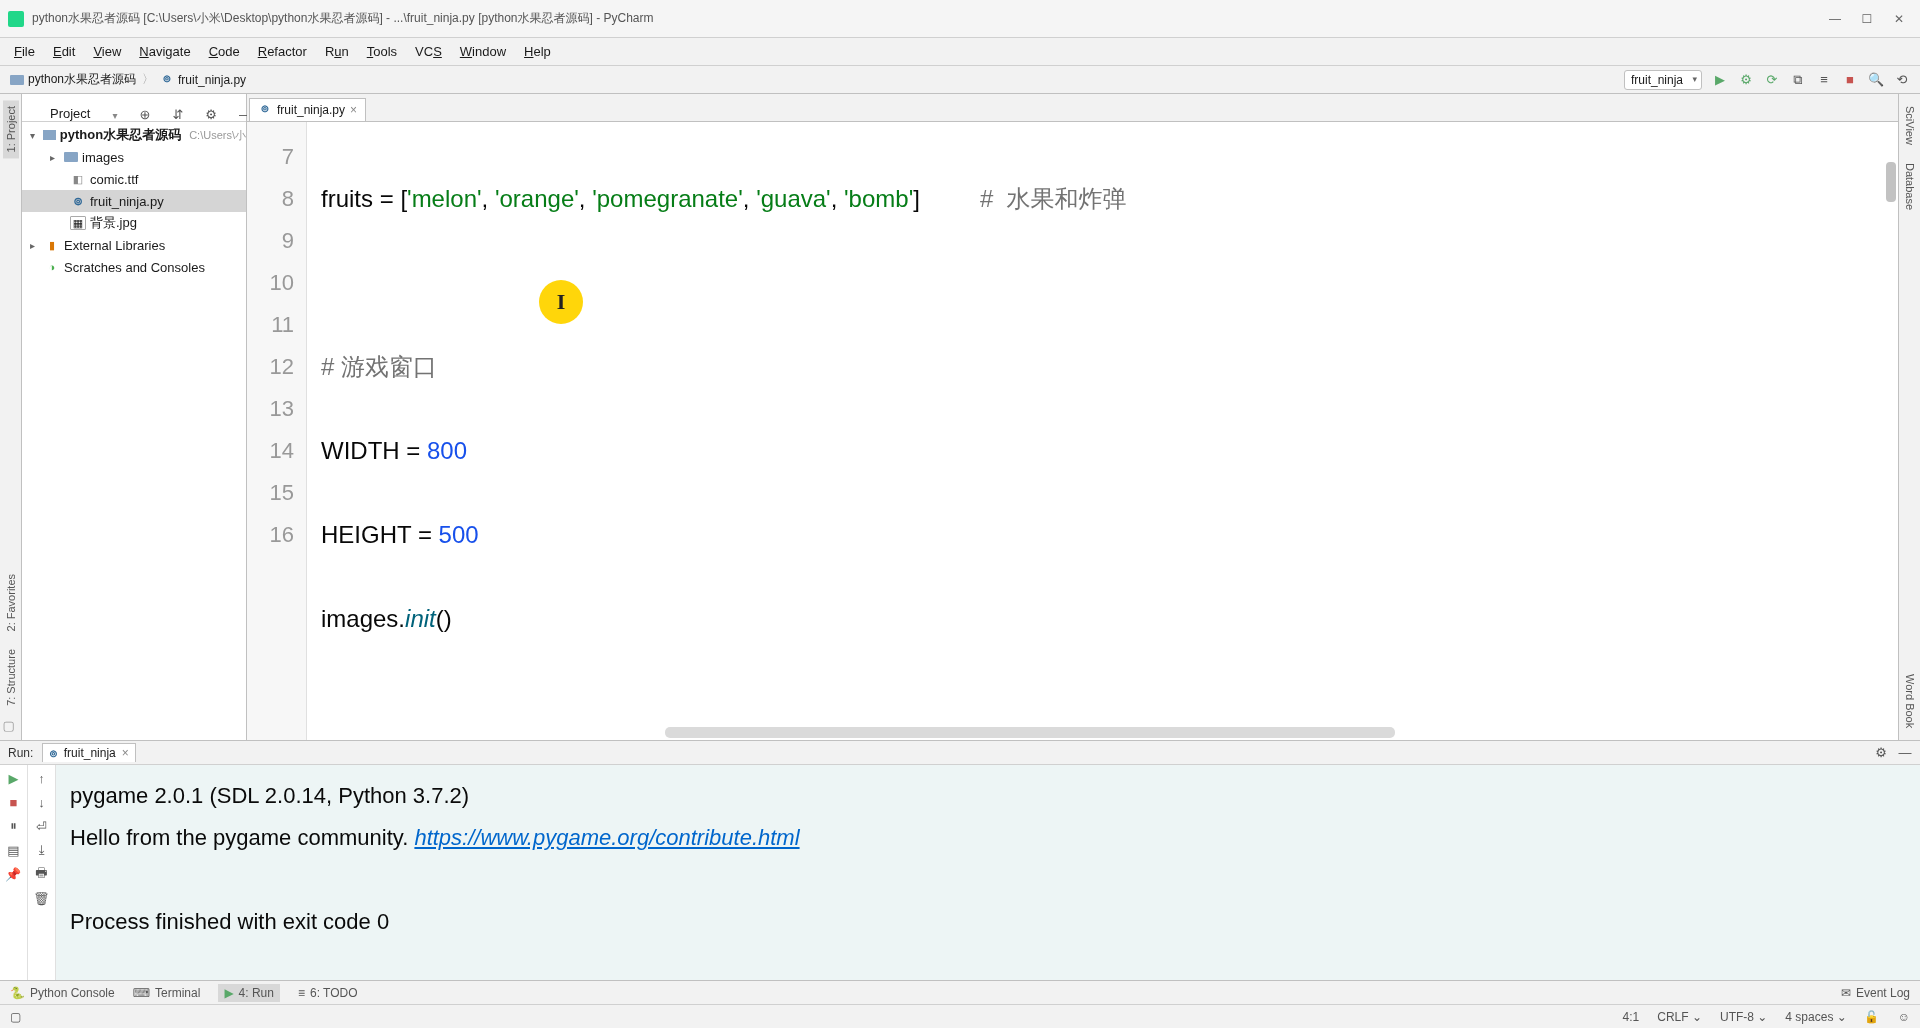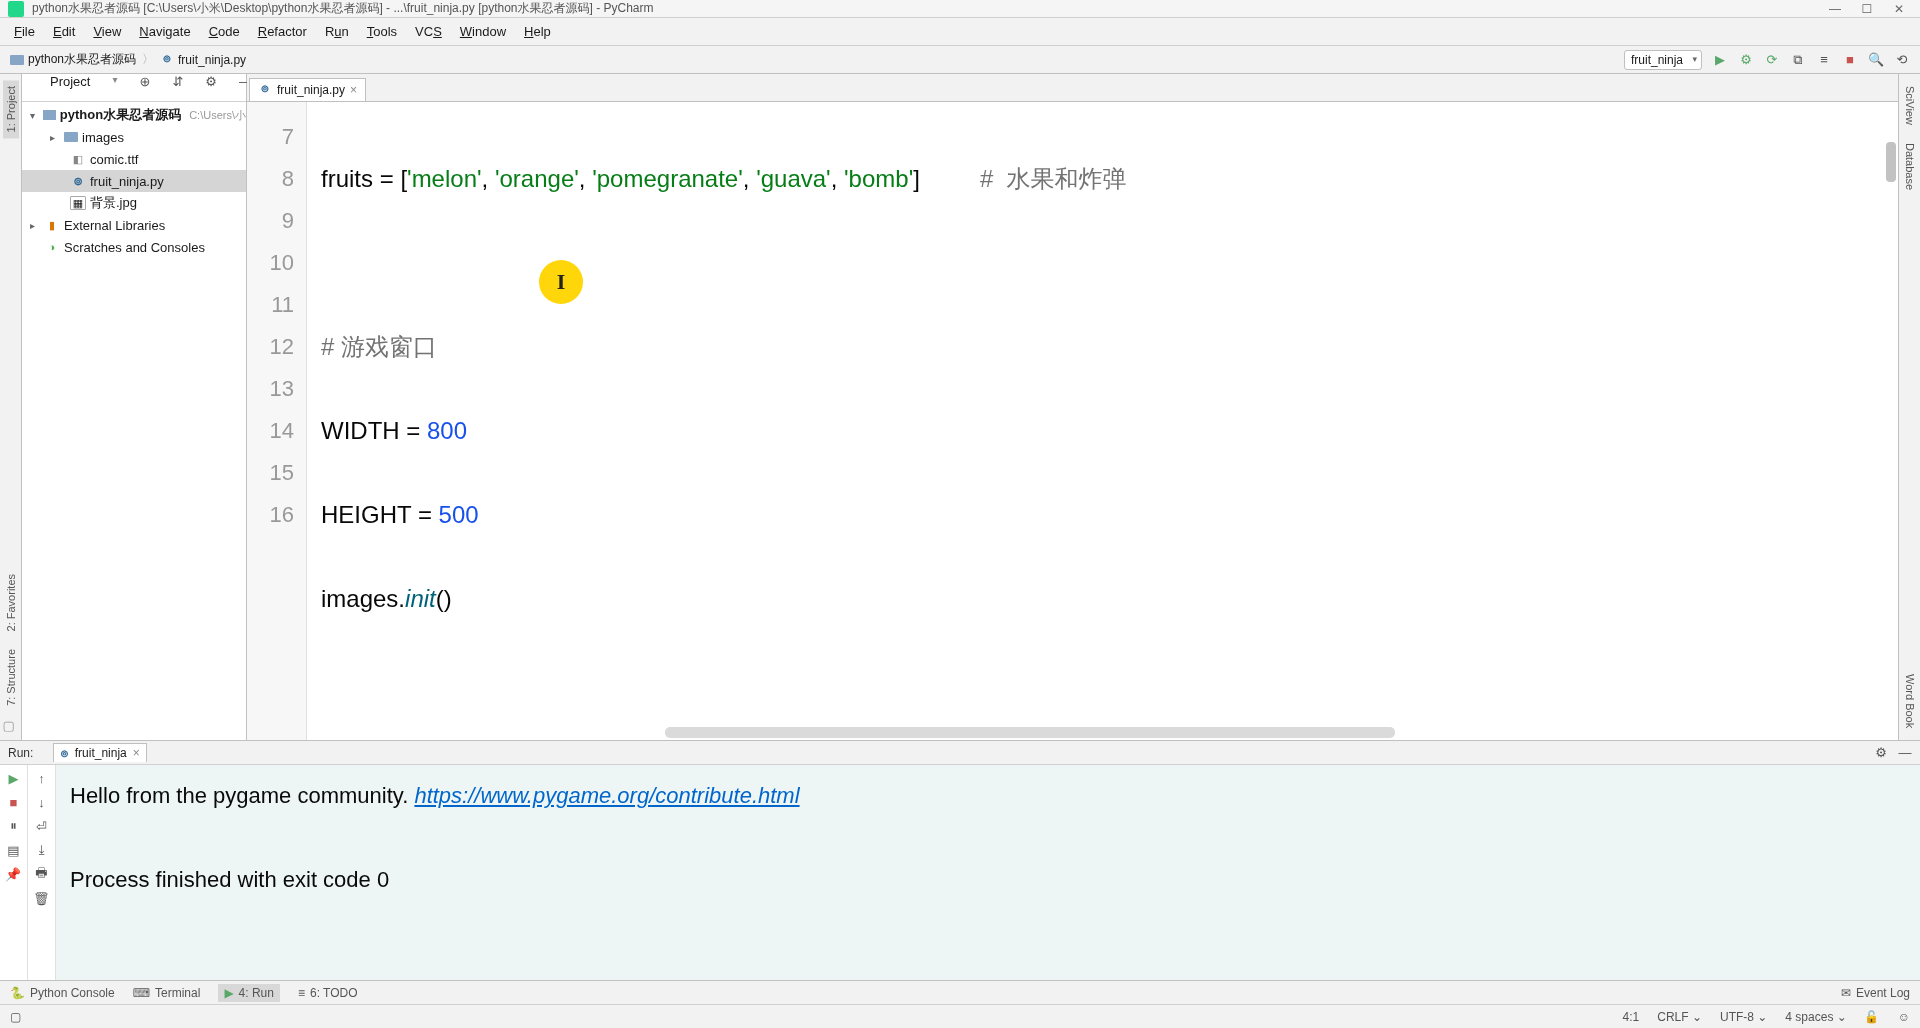--- a/index.html
+++ b/index.html
@@ -1,19 +1,19 @@
 <!DOCTYPE html>
 <html><head>
 <meta charset="utf-8">
 <style>
 * { margin: 0; padding: 0; box-sizing: border-box; font-family: "Segoe UI", Arial, sans-serif; }
 body { width: 1920px; height: 1028px; background: #f2f2f2; overflow: hidden; display: flex; flex-direction: column; font-size: 13px; color: #1a1a1a; }
 
 
-.title-bar { height: 18px; background: #f5f5f5; border-bottom: 1px solid #d0d0d0; display: flex; align-items: center; padding: 0 8px; color: #555; }
+.title-bar { height: 38px; background: #f5f5f5; border-bottom: 1px solid #d0d0d0; display: flex; align-items: center; padding: 0 8px; color: #555; }
 .title-bar .app-icon { width: 16px; height: 16px; background: #21d789; border-radius: 2px; margin-right: 8px; }
 .title-bar .title-text { flex: 1; font-size: 12px; }
 .win-controls { display: flex; gap: 18px; margin-right: 6px; }
 .win-btn { width: 14px; height: 14px; display: flex; align-items: center; justify-content: center; cursor: pointer; color: #666; font-size: 12px; }
 
 
 .menu-bar { height: 28px; background: #f2f2f2; border-bottom: 1px solid #d0d0d0; display: flex; align-items: center; padding: 0 6px; gap: 2px; }
 .menu-bar .menu-item { padding: 4px 8px; cursor: pointer; font-size: 13px; }
 .menu-bar .menu-item u { text-decoration: underline; }
 
@@ -36,21 +36,21 @@
 .main-split { flex: 1; display: flex; min-height: 0; }
 
 
 .left-stripe { width: 22px; background: #f2f2f2; border-right: 1px solid #c0c0c0; display: flex; flex-direction: column; align-items: center; gap: 6px; padding-top: 6px; }
 .stripe-tab { writing-mode: vertical-rl; transform: rotate(180deg); font-size: 11px; color: #555; padding: 6px 2px; cursor: pointer; }
 .stripe-tab.active { background: #d8d8d8; }
 .stripe-icon { width: 16px; height: 16px; color: #999; }
 
 
 .project-panel { width: 225px; background: #fff; border-right: 1px solid #c0c0c0; display: flex; flex-direction: column; }
-.project-header { height: 28px; border-bottom: 1px solid #d0d0d0; display: flex; align-items: flex-start; padding: 0 6px; gap: 22px; }
+.project-header { height: 28px; border-bottom: 1px solid #d0d0d0; display: flex; align-items: flex-end; padding: 0 6px; gap: 22px; }
 .project-header .title { font-weight: 500; flex: 1; }
 .project-header .drop { color: #888; font-size: 10px; }
 .header-icon { width: 14px; height: 14px; cursor: pointer; color: #555; display: flex; align-items: center; justify-content: center; }
 .tree { flex: 1; overflow: auto; padding: 2px 0; }
 .tree-node { display: flex; align-items: center; height: 22px; padding-left: 8px; gap: 4px; white-space: nowrap; cursor: pointer; font-size: 13px; }
 .tree-node.indent1 { padding-left: 28px; }
 .tree-node.indent2 { padding-left: 48px; }
 .tree-node.selected { background: #d5d5d5; }
 .tree-arrow { width: 10px; color: #666; font-size: 10px; }
 .tree-icon { width: 16px; height: 14px; display: inline-flex; align-items: center; justify-content: center; font-size: 11px; }
@@ -76,21 +76,21 @@
 .funccall { color: #00627a; font-style: italic; }
 .cursor-badge { position: absolute; width: 44px; height: 44px; border-radius: 50%; background: #ffd60a; display: flex; align-items: center; justify-content: center; color: #222; font-family: Georgia, serif; font-size: 22px; font-weight: bold; }
 .h-scroll { position: absolute; bottom: 2px; left: 358px; height: 11px; width: 730px; background: rgba(150,150,150,0.35); border-radius: 5px; }
 
 
 .right-stripe { width: 22px; background: #f2f2f2; border-left: 1px solid #c0c0c0; display: flex; flex-direction: column; align-items: center; padding-top: 6px; gap: 6px; }
 .editor-v-scroll { position: absolute; right: 2px; top: 40px; width: 10px; height: 40px; background: rgba(120,120,120,0.45); border-radius: 4px; }
 
 
 .run-panel { height: 240px; border-top: 1px solid #c0c0c0; background: #fff; display: flex; flex-direction: column; }
-.run-header { height: 24px; border-bottom: 1px solid #d0d0d0; display: flex; align-items: center; background: #f2f2f2; padding: 0 8px; gap: 20px; }
+.run-header { height: 24px; border-bottom: 1px solid #d0d0d0; display: flex; align-items: center; background: #f2f2f2; padding: 0 8px; gap: 9px; }
 .run-header .lbl { font-size: 12px; color: #333; }
 .run-tab { background: #fff; border: 1px solid #c0c0c0; border-bottom: none; padding: 2px 6px; font-size: 12px; display: flex; align-items: center; gap: 6px; }
 .run-body { flex: 1; display: flex; }
 .run-tool-col { width: 28px; border-right: 1px solid #e0e0e0; display: flex; flex-direction: column; align-items: center; padding-top: 4px; gap: 6px; }
 .run-tool-col .ti { width: 18px; height: 18px; display: flex; align-items: center; justify-content: center; color: #555; cursor: pointer; font-size: 13px; }
 .run-output { flex: 1; background: #edf5f5; padding: 10px 14px; font-family: "JetBrains Mono", Consolas, monospace; font-size: 22px; line-height: 42px; color: #0a0a0a; overflow: auto; }
 .run-output a { color: #0066cc; font-style: italic; text-decoration: underline; }
 .run-header .right-icons { margin-left: auto; display: flex; gap: 10px; }
 
 
@@ -281,20 +281,21 @@
     </div>
     <div class="run-tool-col">
       <div class="ti">↑</div>
       <div class="ti">↓</div>
       <div class="ti">⏎</div>
       <div class="ti">⤓</div>
       <div class="ti">🖶</div>
       <div class="ti">🗑</div>
     </div>
     <div class="run-output">
+<div>pygame 2.0.1 (SDL 2.0.14, Python 3.7.2)</div>
 <div><span>Hello from the pygame community. </span><a href="#">https://www.pygame.org/contribute.html</a></div>
 <div>&nbsp;</div>
 <div>Process finished with exit code 0</div>
     </div>
   </div>
 </div>
 
 <div class="bottom-toolbar">
   <div class="tb-btn">
     <span>🐍</span>

